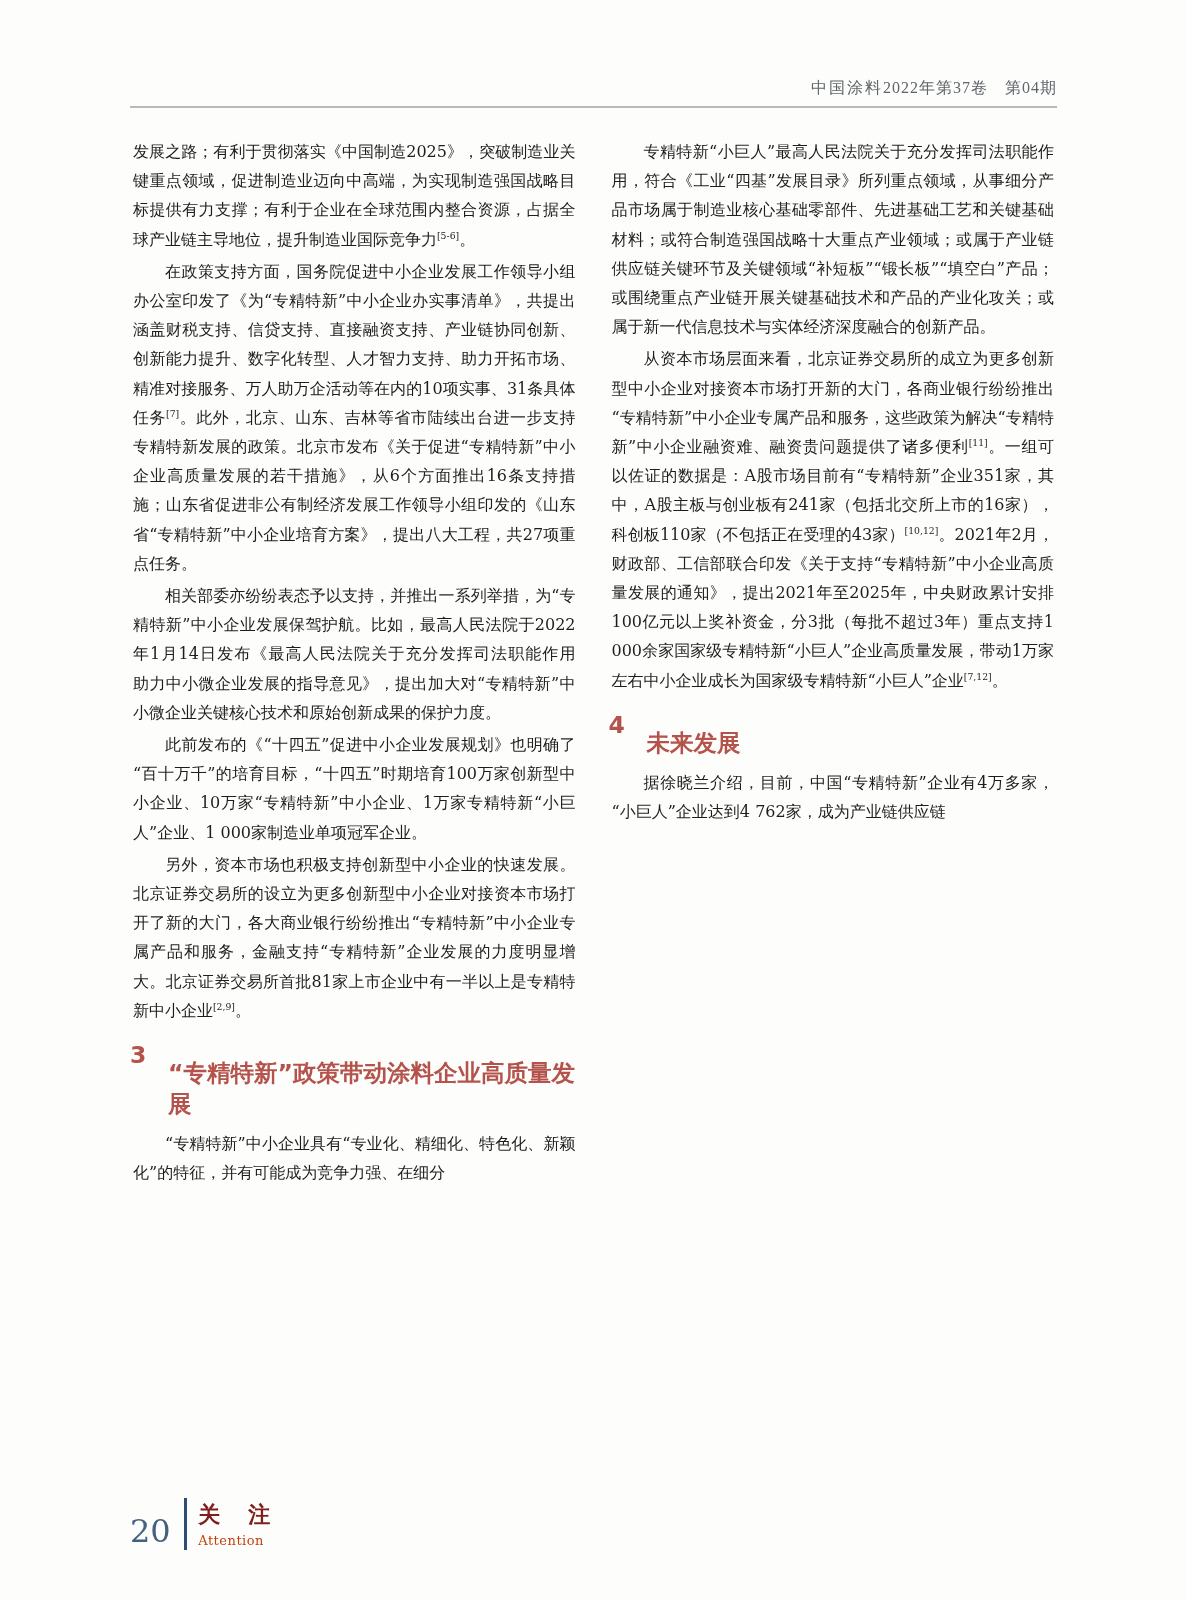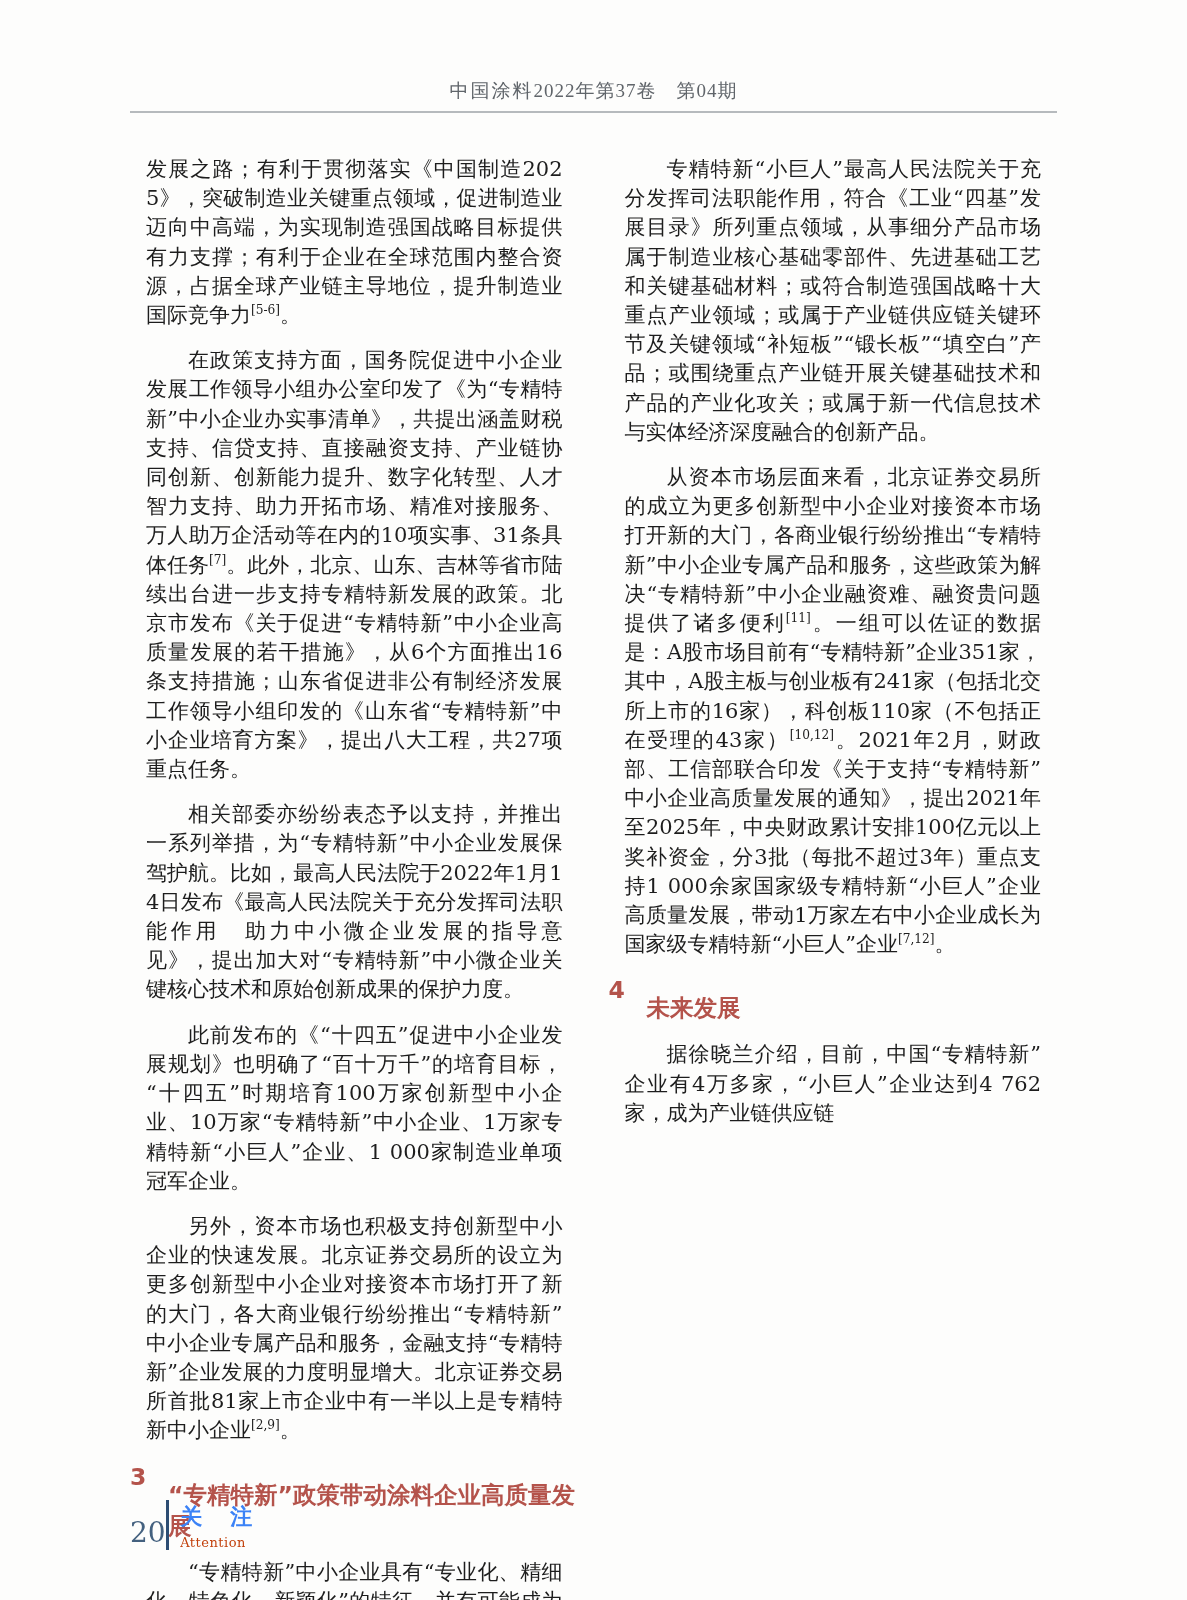--- a/index.html
+++ b/index.html
@@ -16,30 +16,30 @@
     margin:0 auto;
     background:var(--page-bg);
     box-sizing:border-box;
     padding:78px 130px 0 130px;
     font-family:"DejaVu Serif","Liberation Serif",serif;
     color:var(--ink);
     overflow:hidden;
   }
   
   .page-header{
-    display:flex;justify-content:center;align-items:baseline;
-    color:#60656a;font-size:19px;letter-spacing:2px;
+    display:flex;justify-content:flex-end;align-items:baseline;
+    color:#60656a;font-size:16px;letter-spacing:2px;
   }
   .issue-info{letter-spacing:1px;font-family:Liberation Serif, serif;}
   .header-rule{height:2px;background:#b6babd;margin-top:7px;}
   
   .columns{display:flex;gap:30px;margin-top:26px;}
   .col{flex:1 1 0;min-width:0;}
   .para{
-    margin:16px;font-size:21px;line-height:29.2px;
+    margin:3px;font-size:16px;line-height:29.2px;
     text-align:justify;word-break:break-all;
   }
   .para.indent{text-indent:2em;}
   sup{font-size:0.58em;line-height:0;vertical-align:super;letter-spacing:0;}
   .sec-heading{
     display:flex;
     color:var(--accent);
     font-family:"DejaVu Sans","Liberation Sans",sans-serif;
     font-weight:bold;
     font-size:23.5px;line-height:31px;
@@ -48,29 +48,29 @@
   }
   .sec-num{flex:0 0 38px;}
   .sec-text{flex:1 1 auto;margin-top:18px;}
   
   .page-footer{
     position:absolute;left:130px;bottom:50px;
     display:flex;align-items:stretch;
     color:var(--footer-blue);
   }
   .page-num{
-    font-size:28px;
+    font-size:32px;
     align-self:center;
-    margin-top:14px;
+    margin-right:13px;margin-top:14px;
   }
   .footer-divider{width:3.5px;background:var(--footer-bar);margin-right:11px;}
   .footer-section{display:flex;flex-direction:column;justify-content:flex-start;padding-top:2px;}
   .section-cn{
     font-family:"DejaVu Sans","Liberation Sans",sans-serif;
-    font-weight:bold;font-size:22px;color:#3b82f6;letter-spacing:3px;
+    font-weight:bold;font-size:22px;color:#7f1d1d;letter-spacing:3px;
   }
   .section-en{font-size:13px;margin-top:3px;color:#c2410c;letter-spacing:0.5px;}
 </style>
 </head>
 <body>
 
 <div class="page">
 
   <header class="page-header">
     <span class="journal-name">中国涂料</span>

